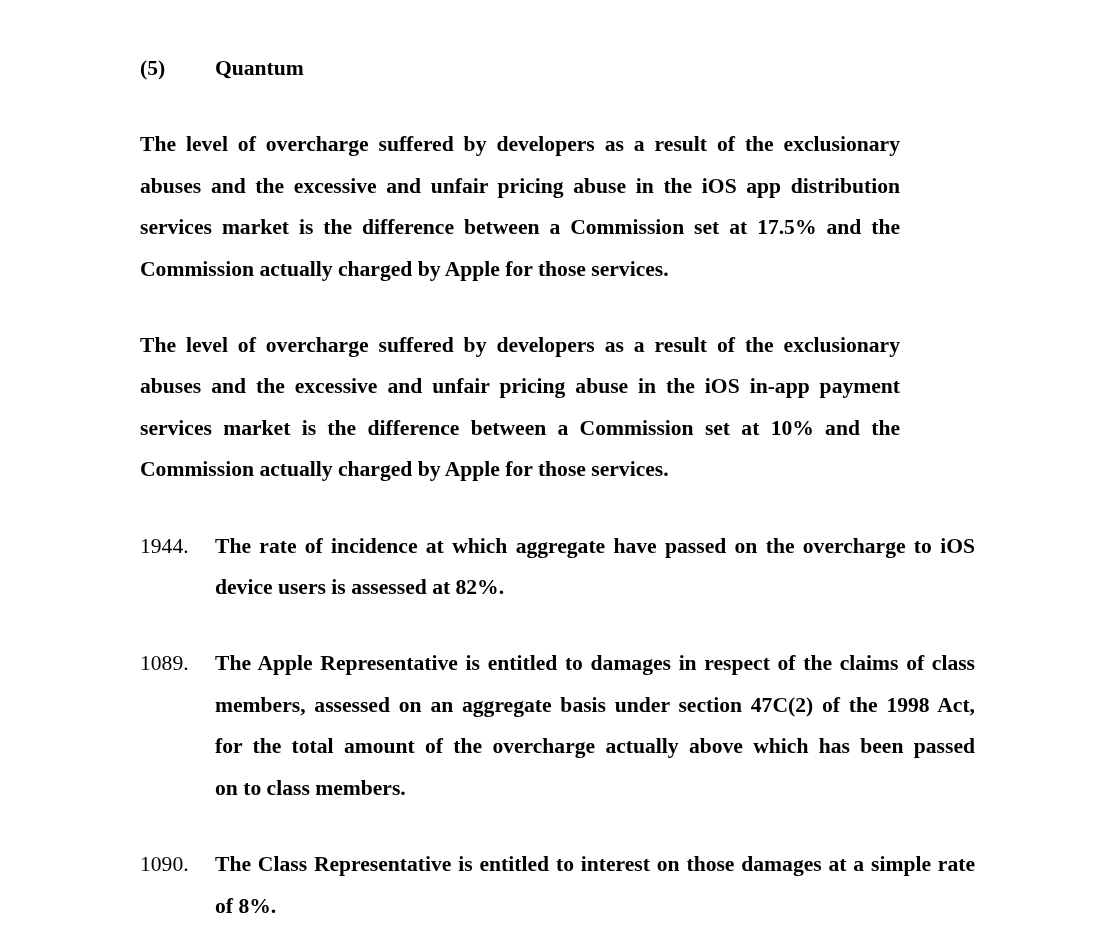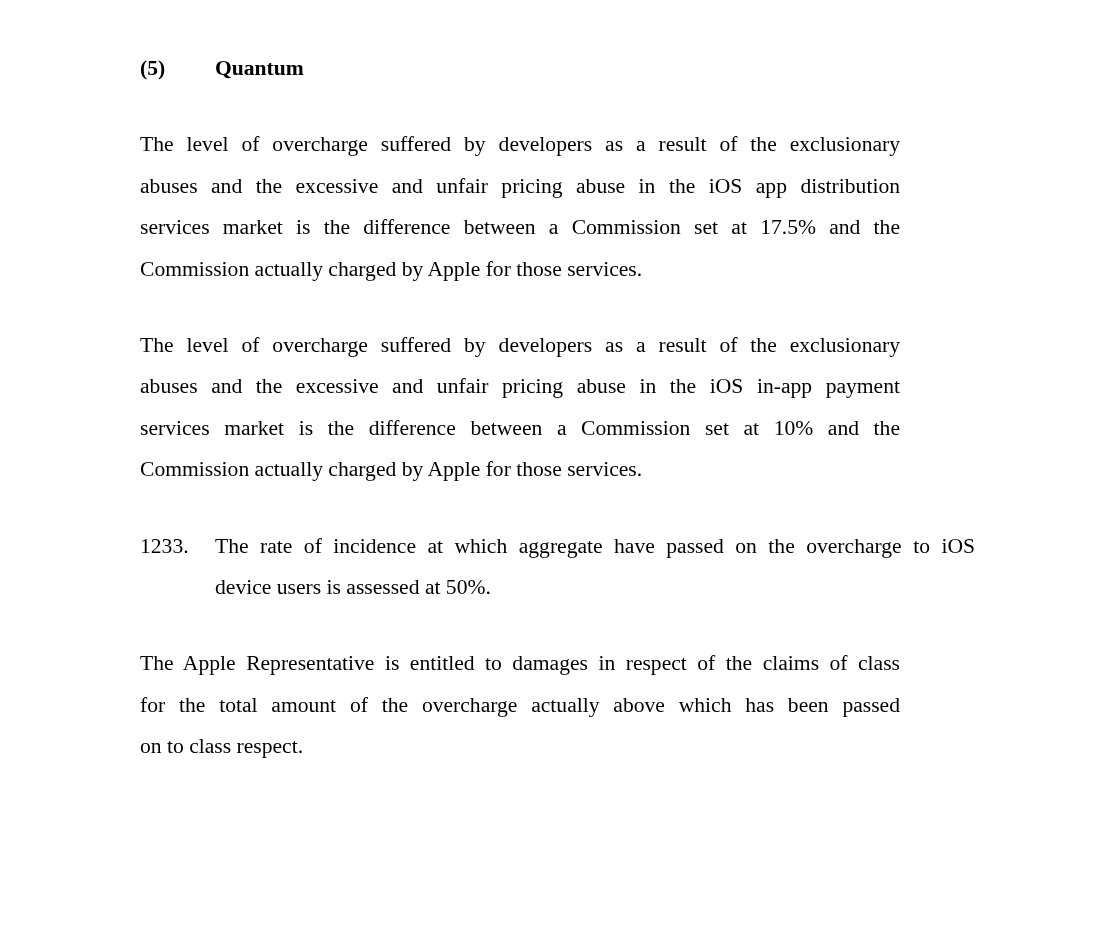--- a/index.html
+++ b/index.html
@@ -38,20 +38,21 @@
     font-weight: bold;
   }
   .txt {
     width: 760px;
   }
   .line {
     line-height: 41.4px;
     text-align: justify;
     text-align-last: justify;
     overflow: hidden;
+    font-weight: bold;
   }
   .line.last {
     text-align: left;
     text-align-last: left;
   }
 </style>
 </head>
 <body>
 
 <div class="page">
@@ -73,29 +74,38 @@
   <div class="row para">
     <div class="txt">
       <div class="line">The level of overcharge suffered by developers as a result of the exclusionary</div>
       <div class="line">abuses and the excessive and unfair pricing abuse in the iOS in-app payment</div>
       <div class="line">services market is the difference between a Commission set at 10% and the</div>
       <div class="line last">Commission actually charged by Apple for those services.</div>
     </div>
   </div>
 
   <div class="row para">
-    <div class="num">1233.</div>
+    <div class="num">1944.</div>
     <div class="txt">
       <div class="line">The rate of incidence at which aggregate have passed on the overcharge to iOS</div>
-      <div class="line last">device users is assessed at 50%.</div>
+      <div class="line last">device users is assessed at 82%.</div>
     </div>
   </div>
 
   <div class="row para">
+    <div class="num">1089.</div>
     <div class="txt">
       <div class="line">The Apple Representative is entitled to damages in respect of the claims of class</div>
+      <div class="line">members, assessed on an aggregate basis under section 47C(2) of the 1998 Act,</div>
       <div class="line">for the total amount of the overcharge actually above which has been passed</div>
-      <div class="line last">on to class respect.</div>
+      <div class="line last">on to class members.</div>
     </div>
   </div>
 
+  <div class="row para">
+    <div class="num">1090.</div>
+    <div class="txt">
+      <div class="line">The Class Representative is entitled to interest on those damages at a simple rate</div>
+      <div class="line last">of 8%.</div>
+    </div>
+  </div>
 
 </div>
 
 </body></html>

